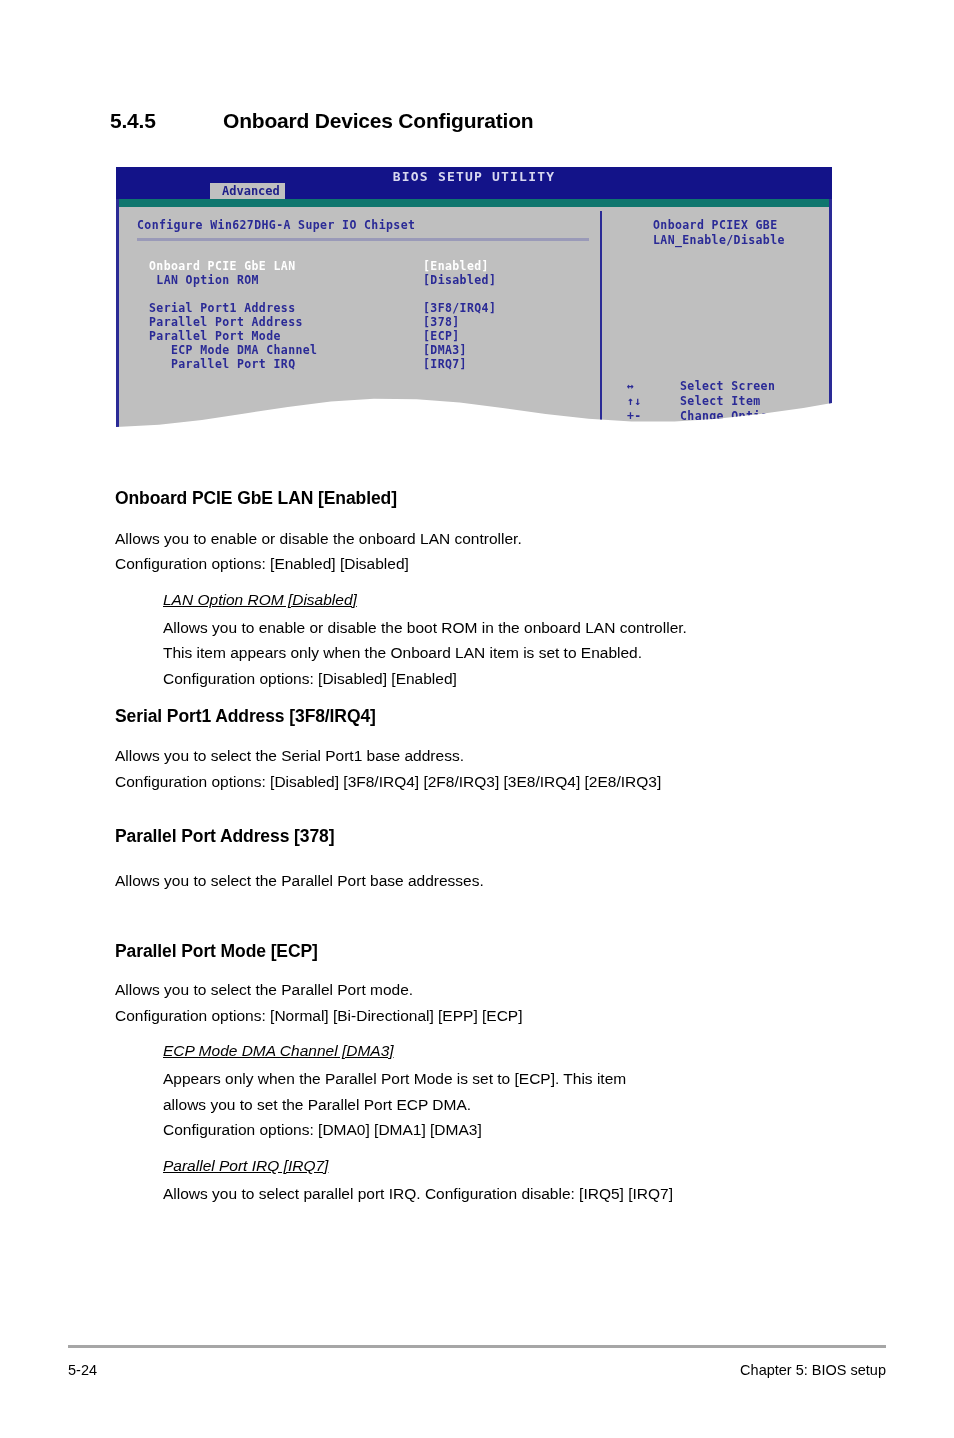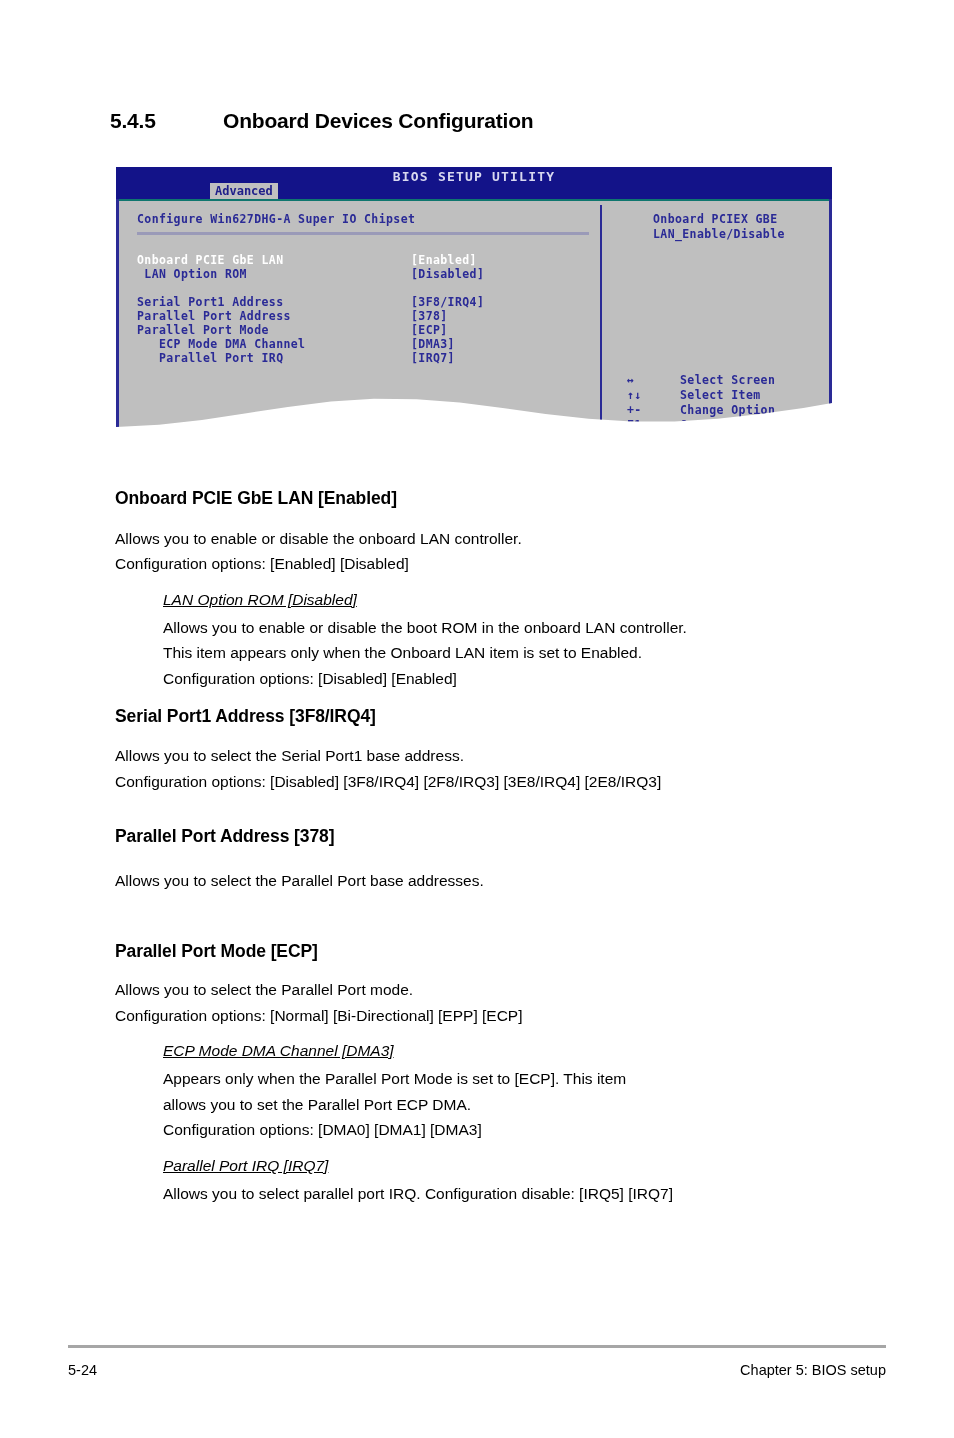--- a/index.html
+++ b/index.html
@@ -77,21 +77,21 @@
     font-family: "DejaVu Sans Mono", monospace;
     font-size: 13px;
     font-weight: bold;
     letter-spacing: 1.2px;
   }
   .bios-tab {
     position: absolute;
     left: 94px;
     top: 16px;
     height: 16px;
-    padding: 1px 5px 0 5px;
+    padding: 1px 5px 0 12px;
     background: #c0c0c0;
     color: #20208a;
     font-family: "DejaVu Sans Mono", monospace;
     font-size: 12px;
     font-weight: bold;
     line-height: 15px;
     box-sizing: border-box;
   }
 
   .bios-body {
@@ -101,21 +101,21 @@
     width: 716px;
     height: 240px;
     background: #bfbfbf;
     border-left: 3px solid #2a2a96;
     border-right: 3px solid #2a2a96;
     box-sizing: border-box;
   }
   .bios-body-inner {
     position: absolute;
     inset: 0;
-    border-top: 2px solid #0f766e;
+    border-top: 8px solid #0f766e;
   }
 
   .bios-left {
     position: absolute;
     left: 9px;
     top: 0;
     width: 468px;
     height: 100%;
   }
   .bios-divider {
@@ -153,21 +153,21 @@
     position: absolute;
     left: 9px;
     top: 31px;
     width: 452px;
     height: 3px;
     background: #9a9ab8;
   }
 
   .bios-row {
     position: absolute;
-    left: 0;
+    left: 12px;
     width: 468px;
     height: 14px;
   }
   .bios-row .lbl { position: absolute; left: 9px; top: 0; }
   .bios-row .val { position: absolute; left: 283px; top: 0; }
 
   .bios-help {
     position: absolute;
     left: 4px;
     top: 11px;

